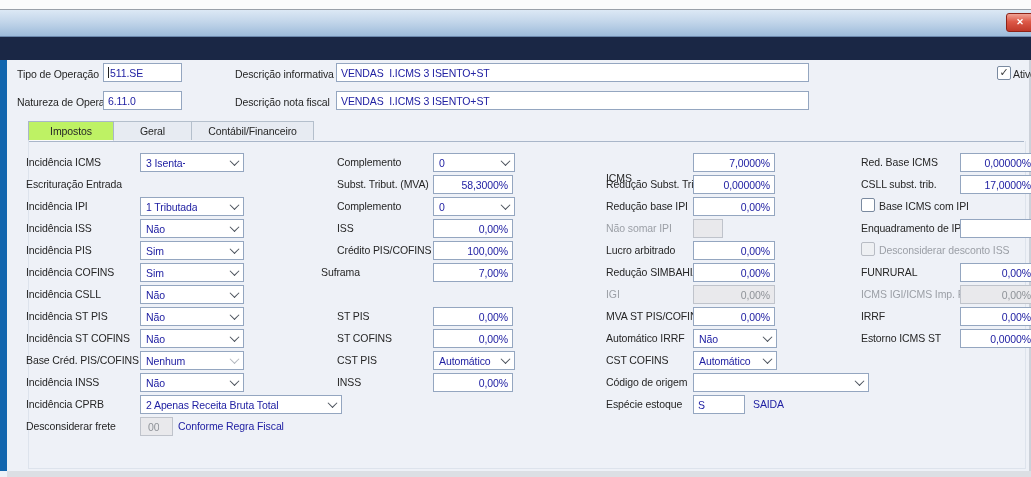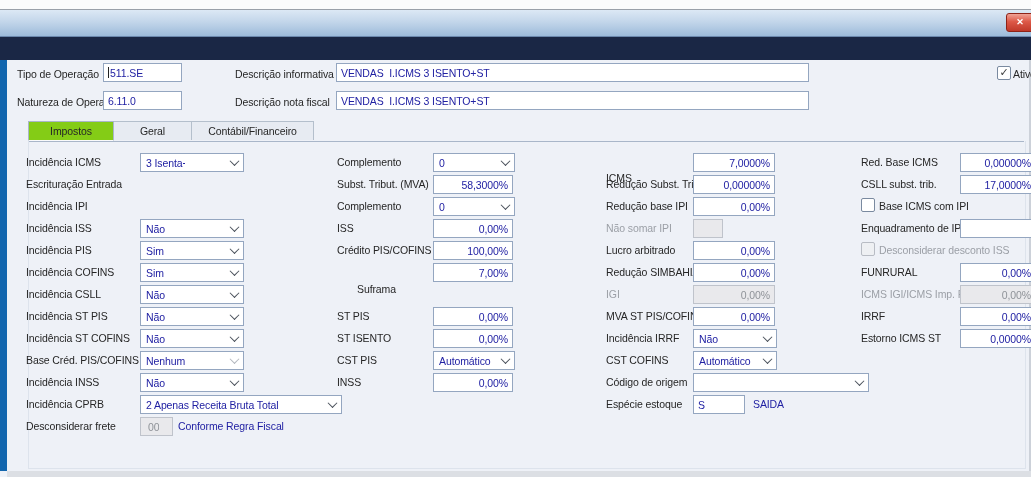--- a/index.html
+++ b/index.html
@@ -35,21 +35,21 @@
   .suffix{position:absolute;color:#2121a3;white-space:pre;}
   .cb{position:absolute;width:12px;height:12px;background:#fff;border:1px solid #7a8aa0;border-radius:2px;
       font-size:11px;line-height:11px;text-align:center;color:#3a3a3a;}
   .cb.dis{border-color:#b8bcc4;background:#eef0f3;}
   .caret{display:inline-block;width:1px;height:11px;background:#222;margin-right:1px;flex:none;}
 
   
   #tabstrip{position:absolute;left:28px;top:61px;width:996px;height:20px;border-bottom:1px solid #a9b6c9;display:flex;}
   .tab{height:19px;margin-bottom:-1px;display:flex;align-items:center;justify-content:center;cursor:pointer;
        border:1px solid #b4bfcc;border-bottom:none;background:#e7ebf2;color:#262626;box-sizing:border-box;}
-  .tab.active{background:#84cc16;border-color:#a9b6c9;height:20px;z-index:2;border-bottom:1px solid #f9fafc;}
+  .tab.active{background:#bef264;border-color:#a9b6c9;height:20px;z-index:2;border-bottom:1px solid #f9fafc;}
   .tab + .tab{border-left:none;}
   #tab-page{position:absolute;left:28px;top:81px;width:996px;height:327px;border-left:1px solid #dde3ec;border-right:1px solid #dde3ec;border-bottom:1px solid #dde3ec;}
 </style>
 </head>
 <body>
 
 <div id="top-strip"></div>
 <div id="titlebar">
   <div id="close-btn"><span>✕</span></div>
 </div>
@@ -93,20 +93,24 @@
   </div>
 
   <div id="tab-page"></div>
 <span class="lbl" style="left: 26px; top: 96px;">Incidência ICMS</span>
     <div class="combo" style="left: 140px; top: 93px; width: 92px; gap: 42px;">
       <span class="val">3 Isenta+Subst.</span>
       <span class="chev"></span>
     </div>
     <span class="lbl" style="left: 26px; top: 118px;">Escrituração Entrada</span>
     <span class="lbl" style="left: 26px; top: 140px;">Incidência IPI</span>
+    <div class="combo" style="left: 140px; top: 137px; width: 92px;">
+      <span class="val">1 Tributada</span>
+      <span class="chev"></span>
+    </div>
     <span class="lbl" style="left: 26px; top: 162px;">Incidência ISS</span>
     <div class="combo" style="left: 140px; top: 159px; width: 92px;">
       <span class="val">Não</span>
       <span class="chev"></span>
     </div>
     <span class="lbl" style="left: 26px; top: 184px;">Incidência PIS</span>
     <div class="combo" style="left: 140px; top: 181px; width: 92px;">
       <span class="val">Sim</span>
       <span class="chev"></span>
     </div>
@@ -165,29 +169,29 @@
       <span class="chev"></span>
     </div>
     <span class="lbl" style="left: 337px; top: 162px;">ISS</span>
     <div class="inputbox" style="left: 433px; top: 159px; width: 70px;">
       <span class="val right">0,00%</span>
     </div>
     <span class="lbl" style="left: 337px; top: 184px;">Crédito PIS/COFINS</span>
     <div class="inputbox" style="left: 433px; top: 181px; width: 70px;">
       <span class="val right">100,00%</span>
     </div>
-    <span class="lbl" style="left: 357px; top: 206px; margin-top: 17px;">Suframa</span>
+    <span class="lbl" style="left: 321px; top: 206px;">Suframa</span>
     <div class="inputbox" style="left: 433px; top: 203px; width: 70px;">
       <span class="val right">7,00%</span>
     </div>
     <span class="lbl" style="left: 337px; top: 250px;">ST PIS</span>
     <div class="inputbox" style="left: 433px; top: 247px; width: 70px;">
       <span class="val right">0,00%</span>
     </div>
-    <span class="lbl" style="left: 337px; top: 272px;">ST ISENTO</span>
+    <span class="lbl" style="left: 337px; top: 272px;">ST COFINS</span>
     <div class="inputbox" style="left: 433px; top: 269px; width: 70px;">
       <span class="val right">0,00%</span>
     </div>
     <span class="lbl" style="left: 337px; top: 294px;">CST PIS</span>
     <div class="combo" style="left: 433px; top: 291px; width: 70px;">
       <span class="val">Automático</span>
       <span class="chev"></span>
     </div>
     <span class="lbl" style="left: 337px; top: 316px;">INSS</span>
     <div class="inputbox" style="left: 433px; top: 313px; width: 70px;">
@@ -218,21 +222,21 @@
       <span class="val right">0,00%</span>
     </div>
     <span class="lbl dis" style="left: 606px; top: 228px;">IGI</span>
     <div class="inputbox dis" style="left: 693px; top: 225px; width: 72px;">
       <span class="val right">0,00%</span>
     </div>
     <span class="lbl" style="left: 606px; top: 250px;">MVA ST PIS/COFINS</span>
     <div class="inputbox" style="left: 693px; top: 247px; width: 72px;">
       <span class="val right">0,00%</span>
     </div>
-    <span class="lbl" style="left: 606px; top: 272px;">Incidência IRRF</span>
+    <span class="lbl" style="left: 606px; top: 272px;">Automático IRRF</span>
     <div class="combo" style="left: 693px; top: 269px; width: 72px;">
       <span class="val">Não</span>
       <span class="chev"></span>
     </div>
     <span class="lbl" style="left: 606px; top: 294px;">CST COFINS</span>
     <div class="combo" style="left: 693px; top: 291px; width: 72px;">
       <span class="val">Automático</span>
       <span class="chev"></span>
     </div>
     <span class="lbl" style="left: 606px; top: 316px;">Código de origem</span>

